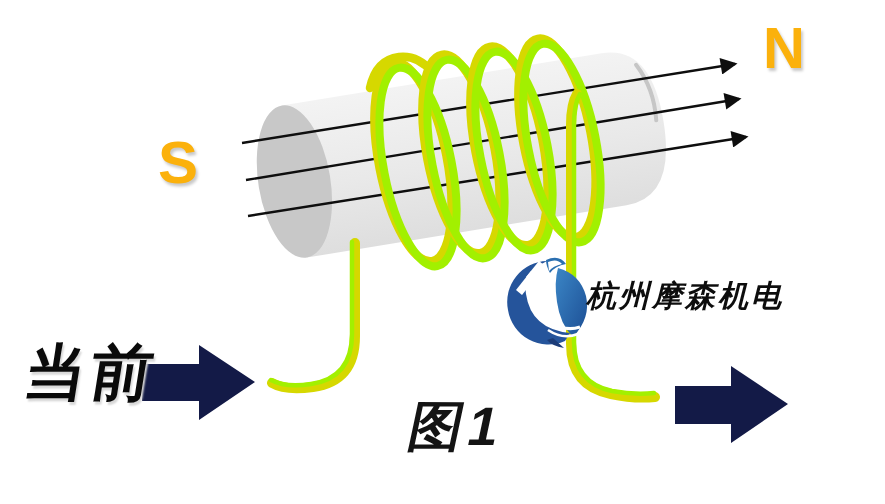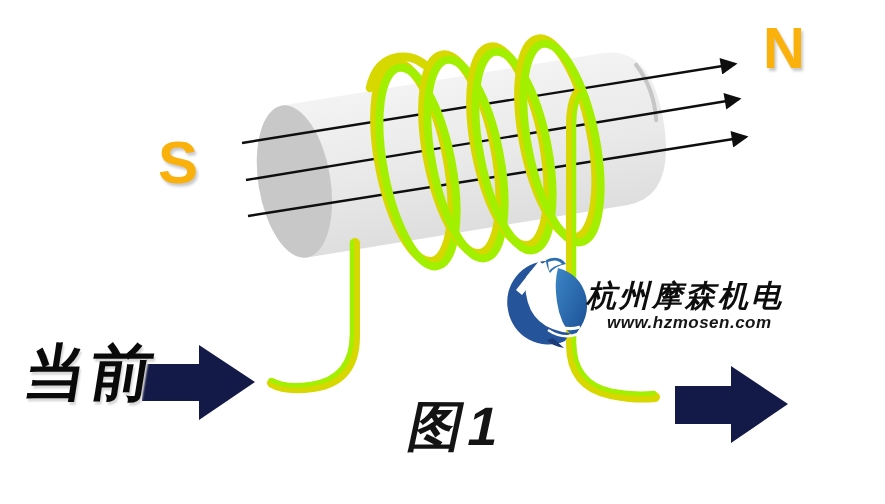--- a/index.html
+++ b/index.html
@@ -111,15 +111,14 @@
       <path d="M675,386 H731 V366 L788,404 L731,443 V424 H675 Z"></path>
     </g>
   </svg>
 
   <div class="label pole pole-s">S</div>
   <div class="label pole pole-n">N</div>
   <div class="label current-label">当前</div>
   <div class="label caption">图1</div>
 
   <div class="label wm-company">杭州摩森机电</div>
-  <div class="label wm-site">www.hzmosen.com</div>
 
 </div>
 
 </body></html>

